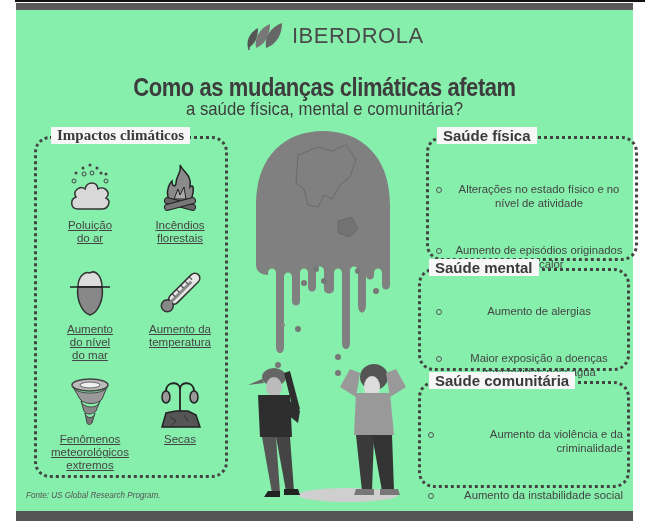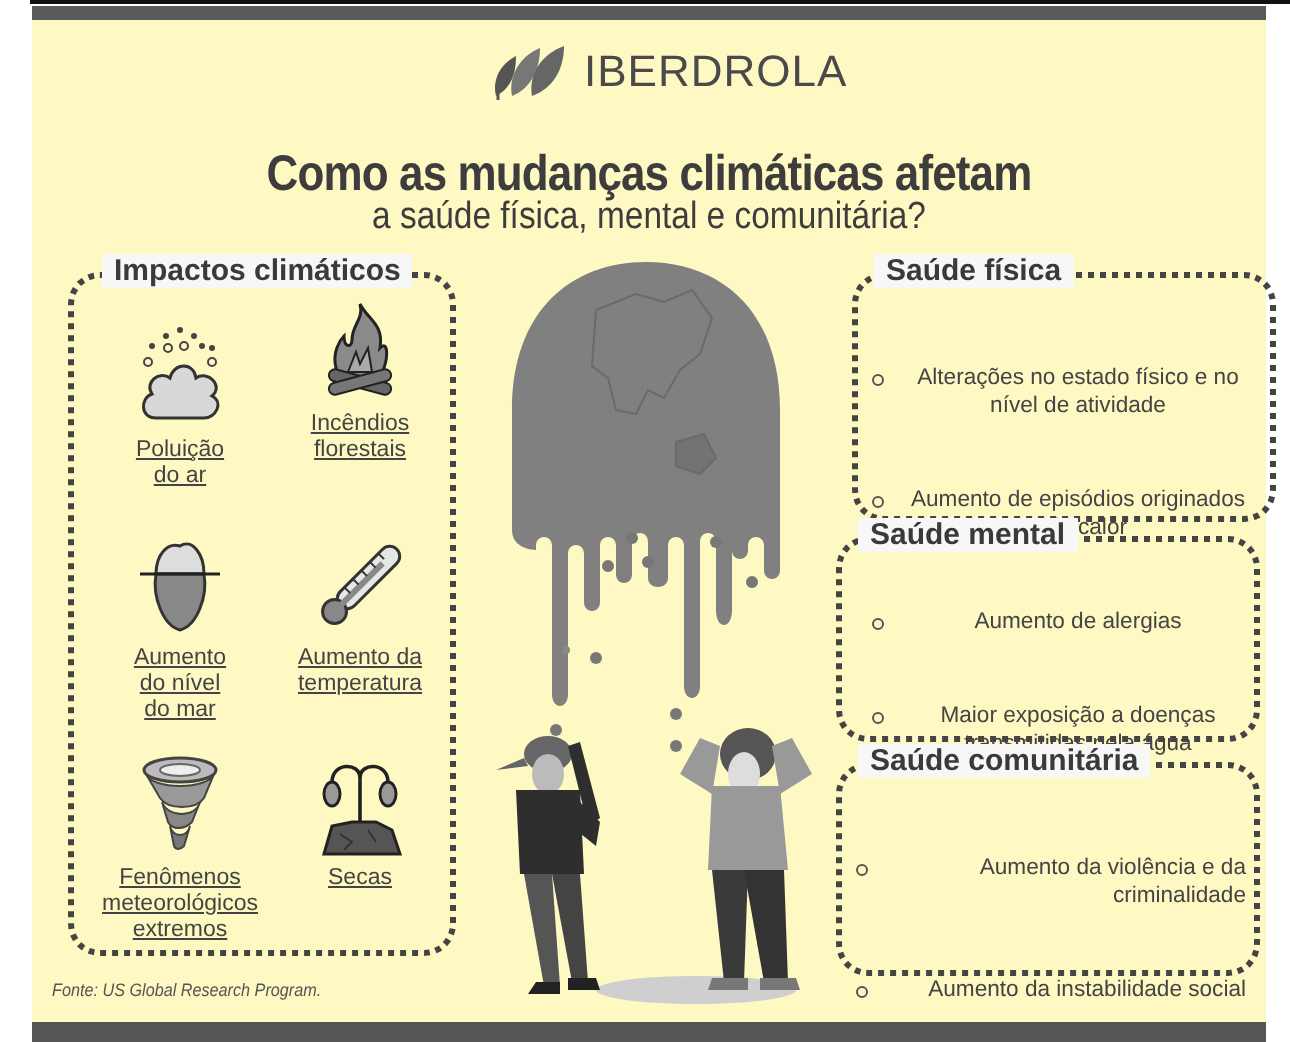--- a/index.html
+++ b/index.html
@@ -1,35 +1,35 @@
 <!DOCTYPE html>
 <html><head>
   <meta charset="utf-8">
   <style>
     * { box-sizing: border-box; margin: 0; padding: 0; }
     html, body { width: 645px; height: 521px; background: #ffffff; overflow: hidden; }
     body { position: relative; font-family: "Liberation Sans", sans-serif; color: #333; }
 
     .top-line { position: absolute; left: 15px; right: 0; top: 0; height: 2px; background: #111; }
-    .frame { position: absolute; left: 16px; top: 3px; width: 617px; height: 518px; background: #fef9c3; }
+    .frame { position: absolute; left: 16px; top: 3px; width: 617px; height: 518px; background: #86efac; }
     .bar-top { position: absolute; left: 0; right: 0; top: 0; height: 7px; background: #5a5a5a; }
     .bar-bottom { position: absolute; left: 0; right: 0; top: 508px; height: 10px; background: #555; }
 
     .logo { position: absolute; left: 228px; top: 18px; height: 30px; display: flex; align-items: center; }
     .logo-mark { width: 44px; height: 28px; margin-right: 4px; }
     .logo-text { font-size: 22px; color: #4a4a4a; letter-spacing: 0.5px; font-family: "Liberation Sans", sans-serif; }
 
     .title { position: absolute; left: 0; right: 0; top: 70px; text-align: center; font-size: 25px; font-weight: bold; color: #3d3d3d; letter-spacing: -0.5px; transform: scaleX(0.88); }
     .subtitle { position: absolute; left: 0; right: 0; top: 95px; text-align: center; font-size: 19px; color: #3d3d3d; transform: scaleX(0.88); }
 
     .dotbox { position: absolute; border: 3px dotted #444; border-radius: 16px; }
     .box-title { position: absolute; top: -12px; background: #f7f7f7; padding: 0 6px; font-weight: bold; font-size: 15px; color: #3a3a3a; }
 
     .impacts { left: 18px; top: 133px; width: 194px; height: 342px; }
-    .impacts .box-title { left: 14px; }
+    .impacts .box-title { left: 14px; font-family: Liberation Serif, serif; }
     .icon-grid { position: absolute; left: 0; top: 0; width: 100%; height: 100%; }
     .icon-cell { position: absolute; width: 90px; text-align: center; font-size: 11.5px; color: #444; line-height: 13px; text-decoration: underline; }
     .icon-cell svg { display: block; margin: 0 auto 4px auto; }
 
     .physical { left: 410px; top: 133px; width: 212px; height: 125px; text-align: center; }
     .mental { left: 402px; top: 265px; width: 212px; height: 103px; }
     .community { left: 402px; top: 378px; width: 212px; height: 107px; text-align: right; }
     .physical .box-title, .mental .box-title, .community .box-title { left: 8px; }
 
     .bullets { position: absolute; left: 6px; top: 10px; right: 4px; list-style: none; font-size: 11.3px; color: #444; line-height: 14px; }
@@ -73,21 +73,21 @@
             <circle cx="24" cy="12" r="2" fill="none" stroke="#444"></circle>
             <circle cx="33" cy="12" r="1.5" fill="#444"></circle>
             <circle cx="38" cy="13" r="1.5" fill="#444"></circle>
           <circle cx="6" cy="20" r="2" fill="none" stroke="#444"></circle>
             <circle cx="38" cy="20" r="2" fill="none" stroke="#444"></circle>
           <path d="M10 48 C2 48 2 38 8 36 C4 30 12 24 17 28 C19 20 29 20 30 28 C36 24 44 32 38 37 C44 40 40 48 34 48 Z" fill="#d8d8d8" stroke="#333" stroke-width="1.5"></path>
         </svg>
         <div>Poluição</div>
         <div>do ar</div>
       </div>
-      <div class="icon-cell" style="left:98px; top:9px;">
+      <div class="icon-cell" style="left:98px; top:22px;">
         <svg width="44" height="54" viewBox="0 0 44 54">
           <path d="M22 4 C26 12 34 14 32 26 C36 22 36 30 34 36 C32 44 12 44 10 36 C8 28 12 22 14 20 C14 26 18 26 18 22 C18 14 24 12 22 4 Z" fill="#8a8a8a" stroke="#222" stroke-width="1.5"></path>
           <path d="M16 38 L20 28 L22 34 L26 26 L28 38 Z" fill="#aaa" stroke="#222" stroke-width="1"></path>
           <rect x="6" y="40" width="32" height="6" rx="3" transform="rotate(15 22 43)" fill="#666" stroke="#222"></rect>
           <rect x="6" y="40" width="32" height="6" rx="3" transform="rotate(-15 22 43)" fill="#777" stroke="#222"></rect>
         </svg>
         <div>Incêndios</div>
         <div>florestais</div>
       </div>
       <div class="icon-cell" style="left:98px; top:128px;">

